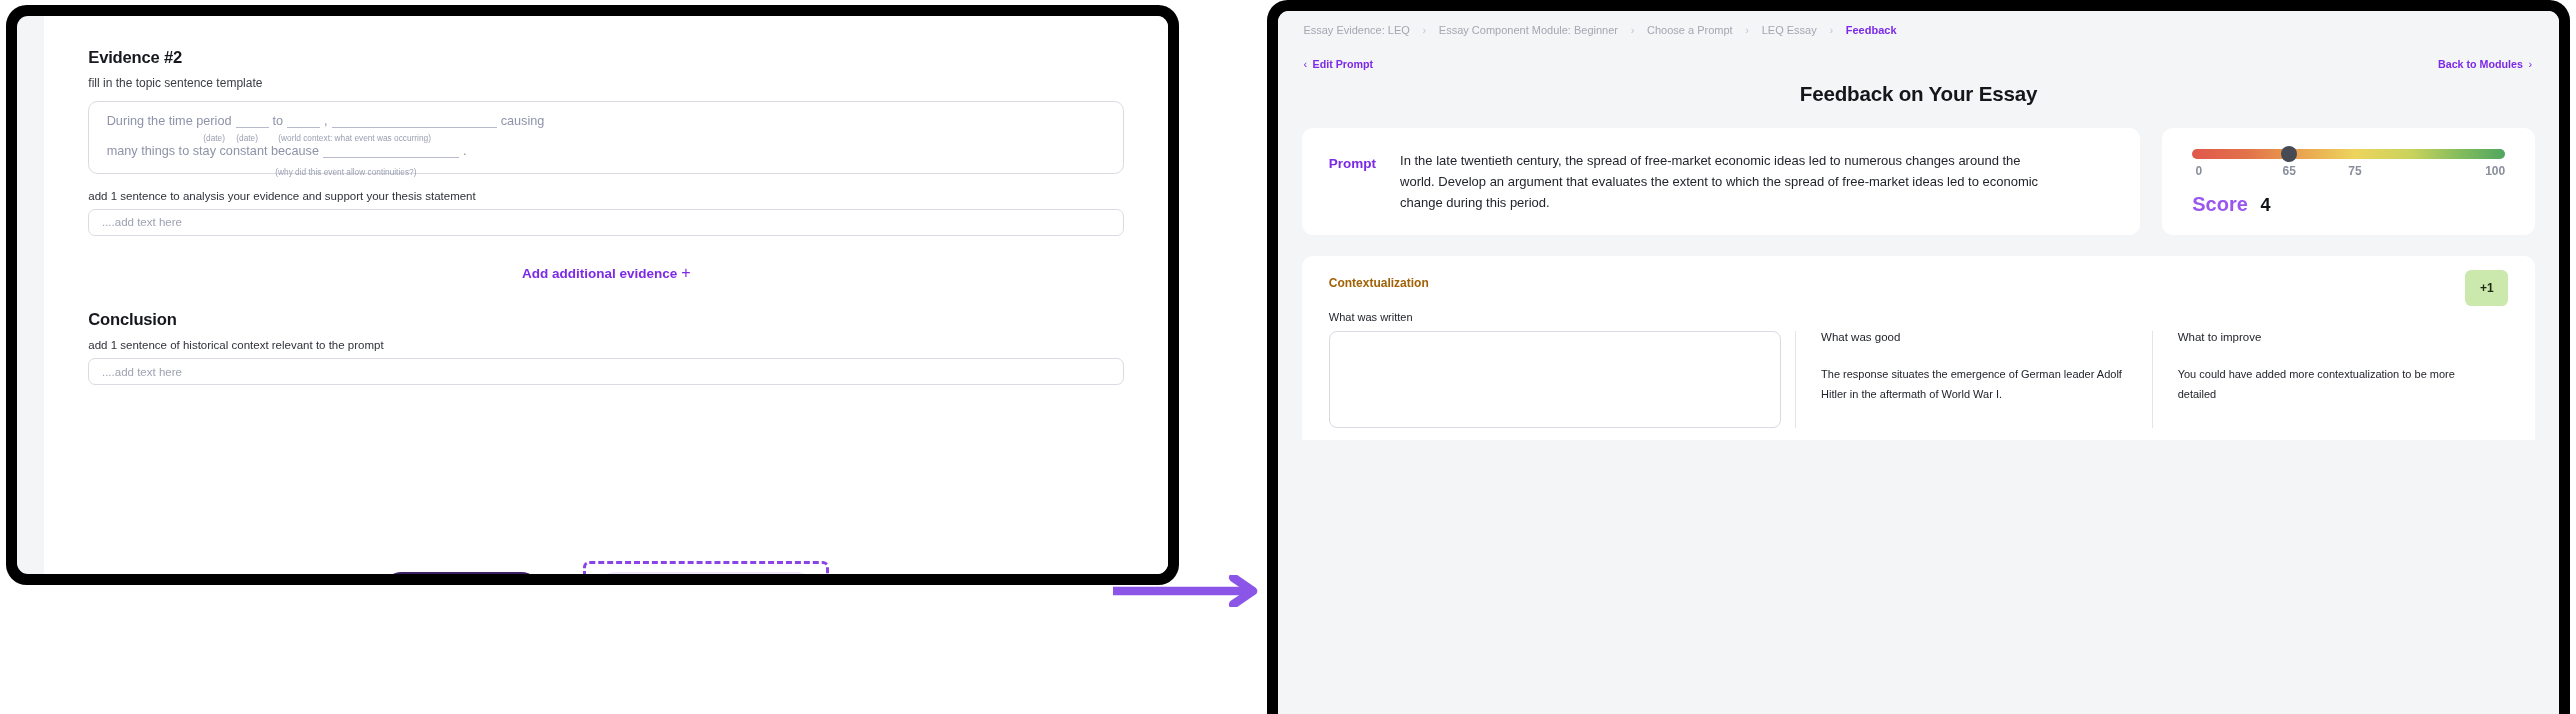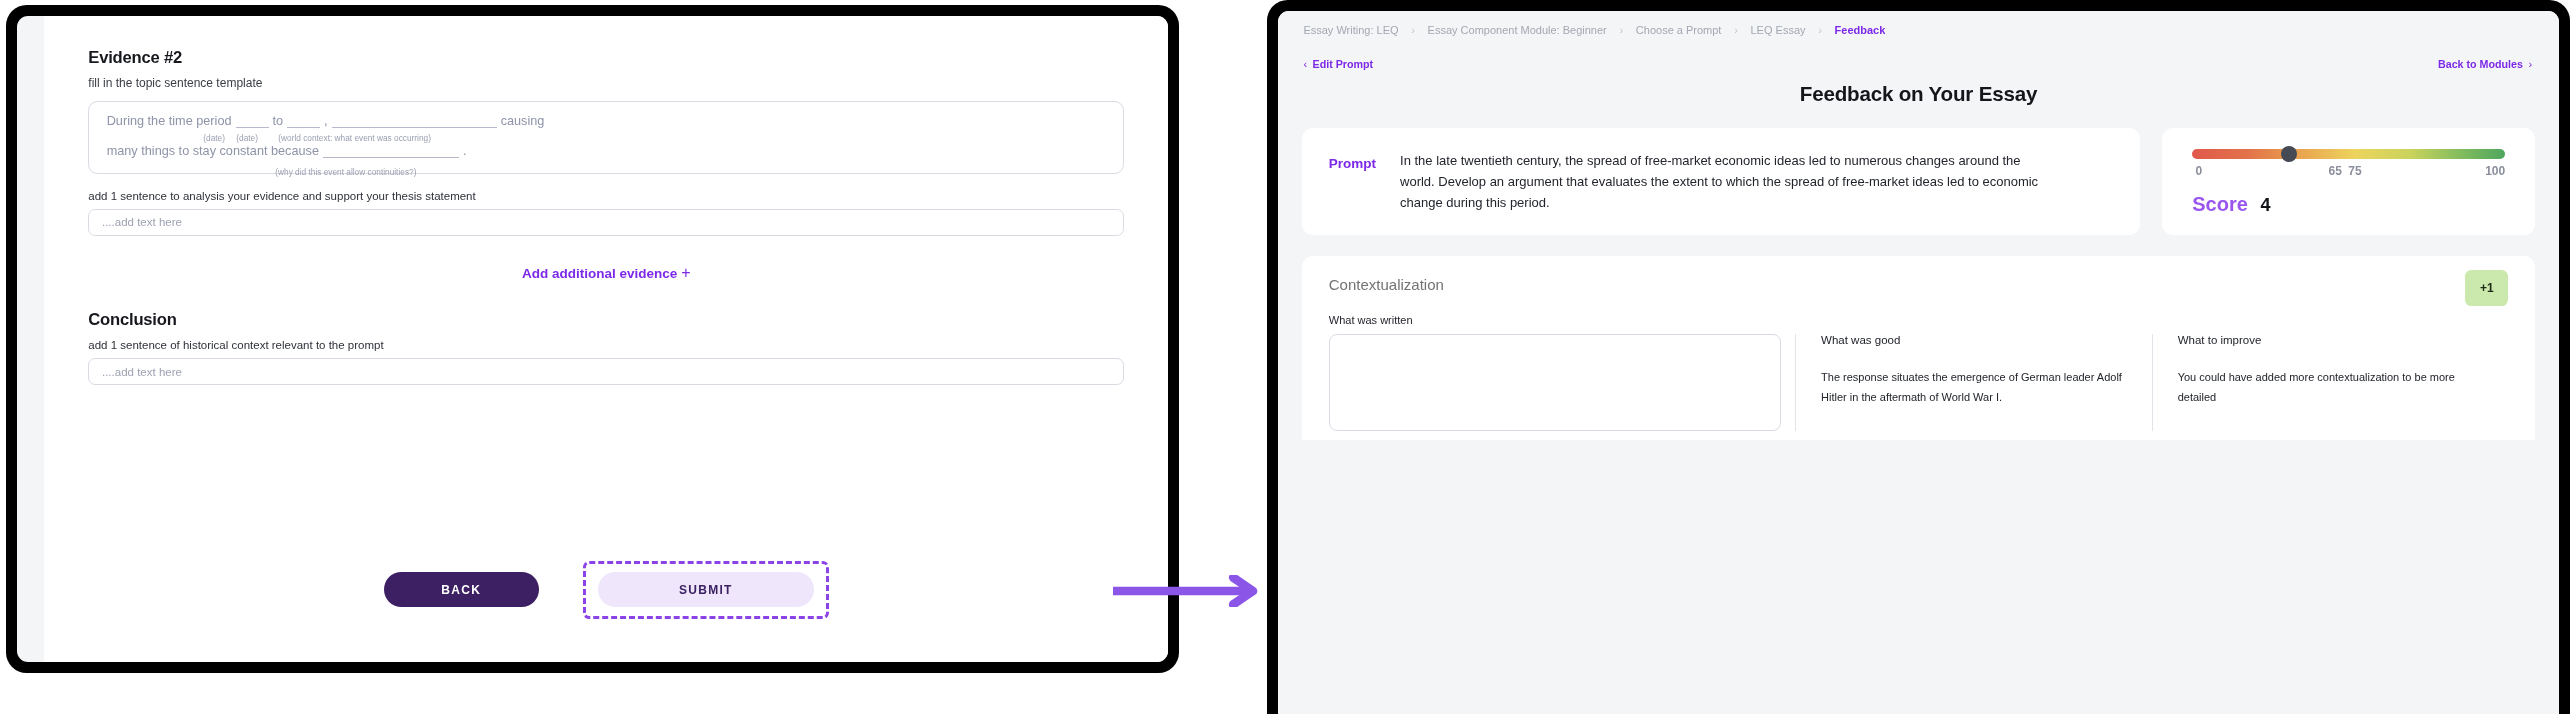--- a/index.html
+++ b/index.html
@@ -22,21 +22,21 @@
   }
 
   
   .device {
     position: absolute;
     background: #000000;
     border-radius: 20.6px;
     padding: 11px;
     overflow: hidden;
   }
-  .device-left  { left: 6.3px;    top: 4.8px;  width: 1173px; height: 668px; }
+  .device-left  { left: 6.3px;    top: 4.8px;  width: 1173px; height: 580px; }
   .device-right { left: 1267px; top: 0px;  width: 1303px; height: 715px;
                   border-radius: 20.6px 20.6px 0 0; padding-bottom: 0; }
 
   .screen {
     width: 100%;
     height: 100%;
     background: #f4f5f7;
     border-radius: 11px;
     overflow: hidden;
     position: relative;
@@ -307,23 +307,23 @@
   
   .rubric-card {
     background: #ffffff;
     border-radius: 11px 11px 0 0;
     margin: 20.6px 3.2px 0 3.2px;
     padding: 20.6px 27px 0 27px;
     position: relative;
     height: 184px;
   }
   .rubric-title {
-    font-size: 15px;
-    font-weight: 400;
-    color: #737373;
+    font-size: 12px;
+    font-weight: 700;
+    color: #a16207;
   }
   .badge {
     position: absolute;
     right: 27px;
     top: 14.3px;
     width: 43px; height: 36px;
     background: #cbe9ac;
     border-radius: 6.3px;
     display: flex;
     align-items: center;
@@ -434,21 +434,21 @@
   <svg class="arrow" viewBox="0 0 196 40">
     <line x1="0" y1="20" x2="170" y2="20" stroke="#8b55e8" stroke-width="11"></line>
     <polyline points="152,3 177,20 152,37" fill="none" stroke="#8b55e8" stroke-width="11" stroke-linecap="round" stroke-linejoin="round"></polyline>
   </svg>
 
   <div class="device device-right">
     <div class="screen">
       <div class="fb-root">
 
         <div class="crumbs">
-          <span class="crumb">Essay Writing: LEQ</span>
+          <span class="crumb">Essay Evidence: LEQ</span>
           <span class="crumb-sep">›</span>
           <span class="crumb">Essay Component Module: Beginner</span>
           <span class="crumb-sep">›</span>
           <span class="crumb">Choose a Prompt</span>
           <span class="crumb-sep">›</span>
           <span class="crumb">LEQ Essay</span>
           <span class="crumb-sep">›</span>
           <span class="crumb active">Feedback</span>
         </div>
 
@@ -471,21 +471,21 @@
             <div class="prompt-label">Prompt</div>
             <div class="prompt-text">In the late twentieth century, the spread of free-market economic ideas led to numerous changes around the world. Develop an argument that evaluates the extent to which the spread of free-market ideas led to economic change during this period.</div>
           </div>
 
           <div class="card score-card">
             <div class="gauge">
               <div class="gauge-dot" id="gauge-dot" style="left: 31%;"></div>
             </div>
             <div class="gauge-ticks" id="gauge-ticks">
                 <span class="tick" style="left: 3.2px; transform: none;">0</span>
-                <span class="tick" style="left: 31%; margin-left: 46px;">65</span>
+                <span class="tick" style="left: 31%;">65</span>
                 <span class="tick" style="left: 52%;">75</span>
                 <span class="tick" style="left: auto; right: 0px; transform: none;">100</span>
               </div>
             <div class="score-row">
               <span class="score-word">Score</span>
               <span class="score-val">4</span>
             </div>
           </div>
         </div>
 

